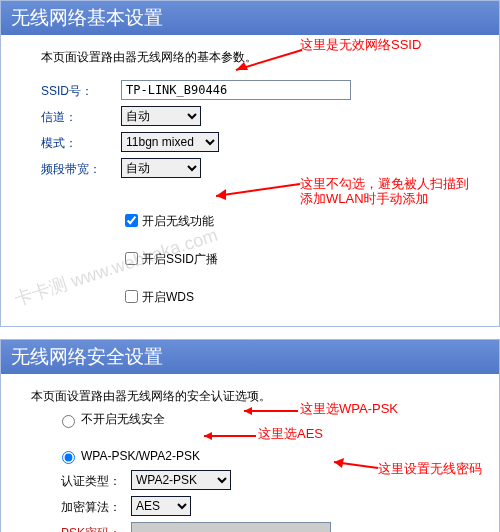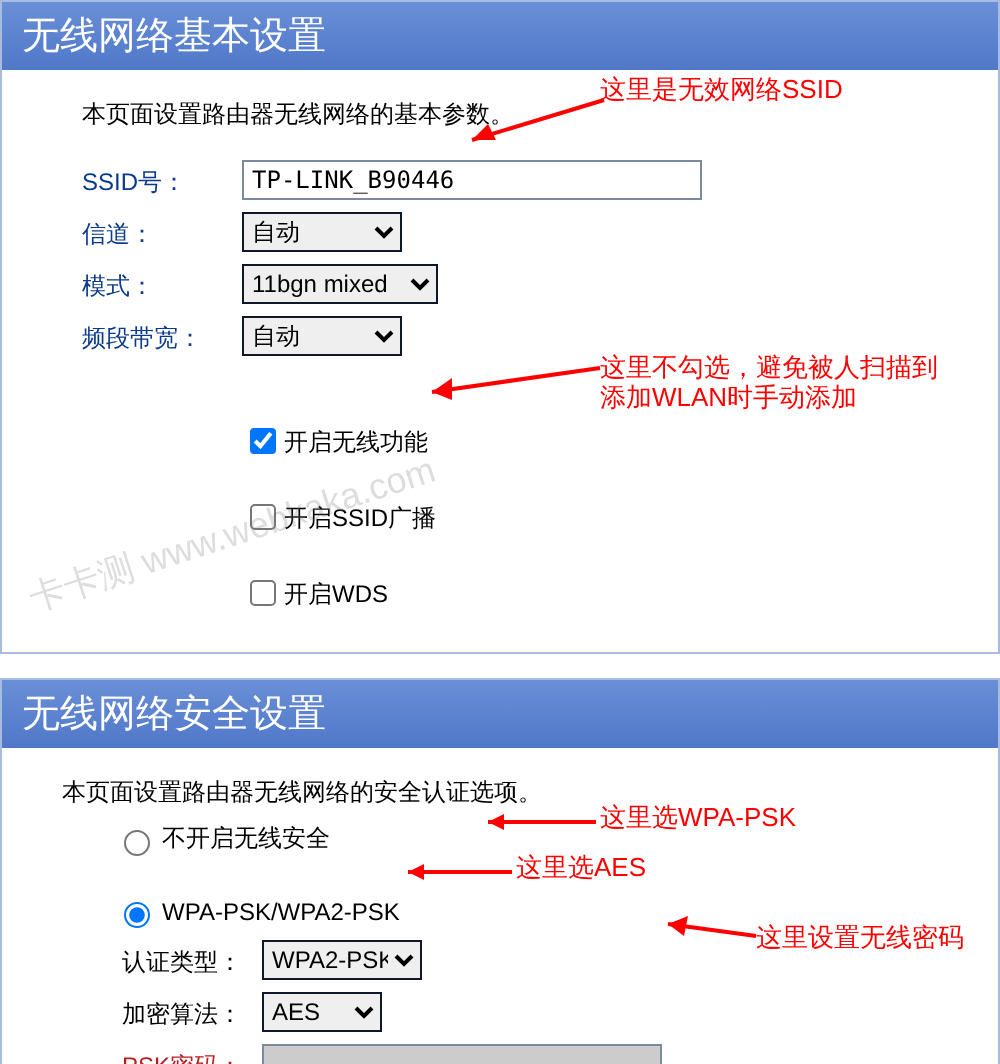--- a/index.html
+++ b/index.html
@@ -154,21 +154,21 @@
 
     <div style="height:8px"></div>
 
     <div class="radio-row">
       <input type="radio" name="sec" checked="" style="">
       <span>WPA-PSK/WPA2-PSK</span>
     </div>
 
     <div class="row" style="margin-left:30px">
       <span class="lbl" style="width:70px;color:#000">认证类型：</span>
-      <select style="width:80px">
+      <select style="width:100px">
         <option>WPA2-PSK</option>
       </select>
     </div>
 
     <div class="row" style="margin-left:30px">
       <span class="lbl" style="width:70px;color:#000">加密算法：</span>
       <select style="width:60px">
         <option>AES</option>
       </select>
     </div>

